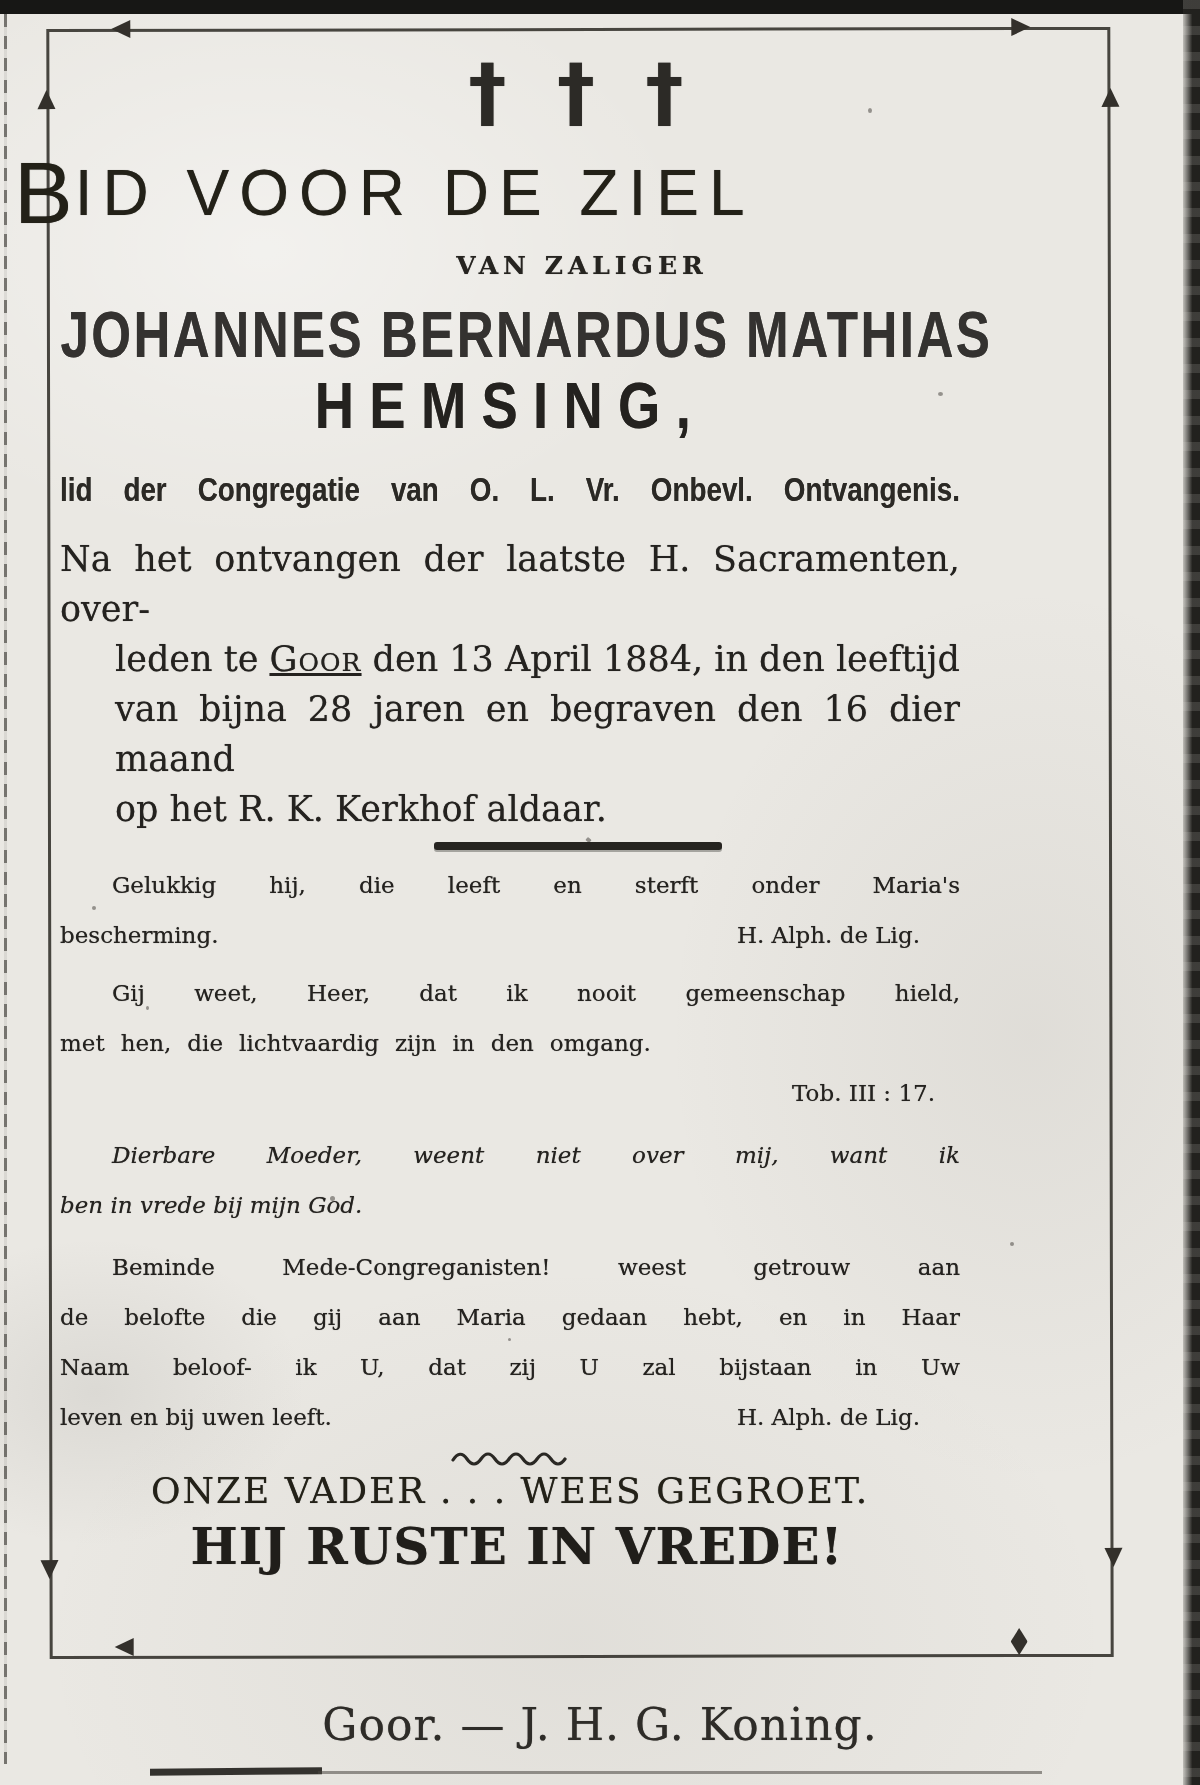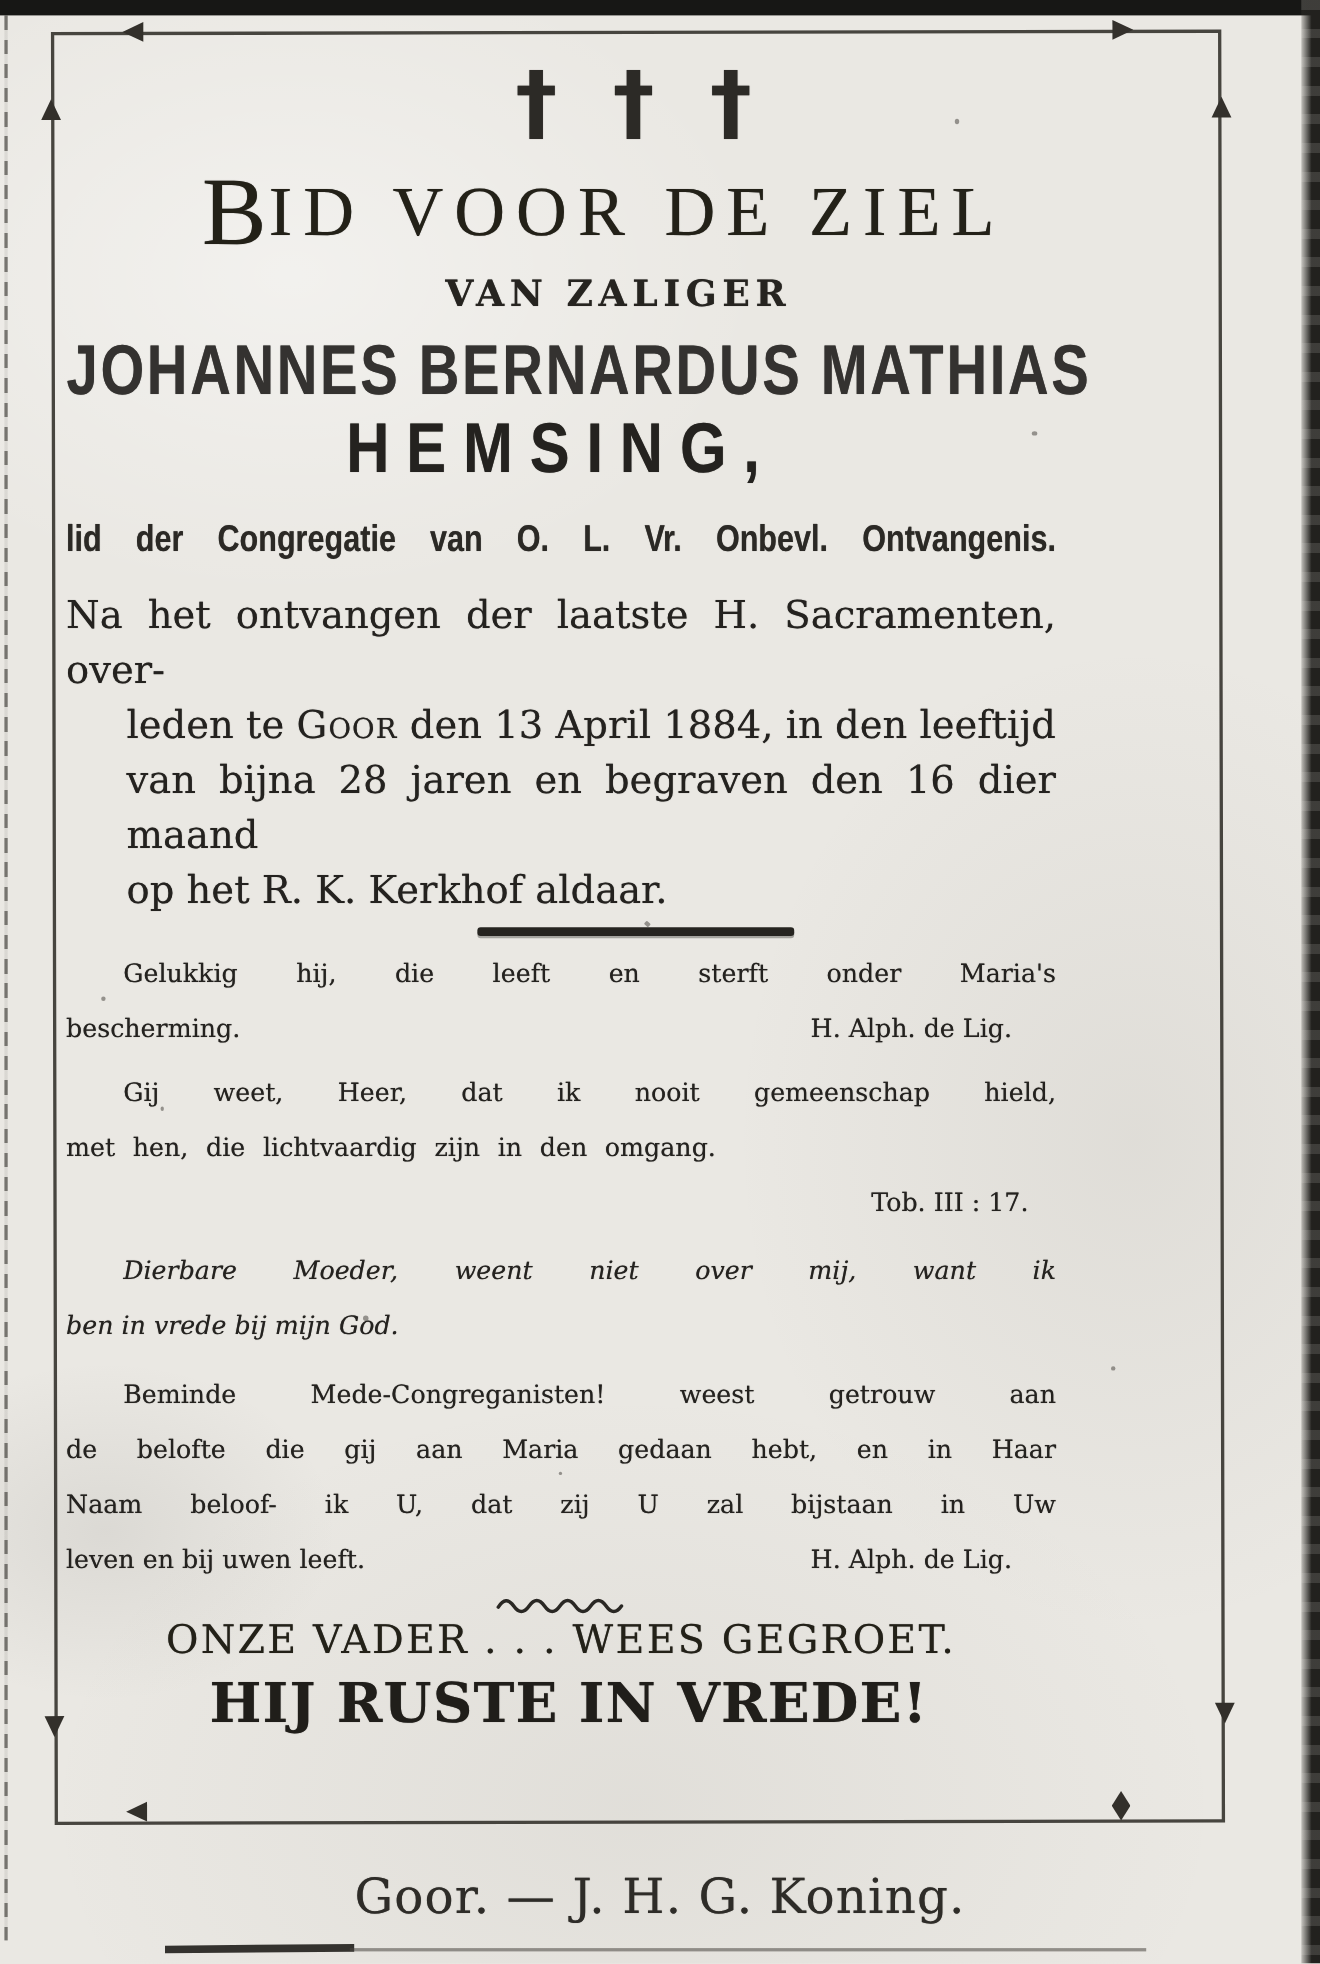--- a/index.html
+++ b/index.html
@@ -42,46 +42,46 @@
   .ar-rd { right:-12px; top:1518px; border-left:9px solid transparent; border-right:9px solid transparent; border-top:19px solid #33302b; }
 
   
   .content { position:absolute; left:60px; top:38px; width:900px;
              text-shadow:0 0 .7px rgba(25,23,20,.65); }
 
   .crosses { position:relative; left:72px; margin-top:10px; text-align:center;
              font-family:"DejaVu Sans", sans-serif; font-weight:700; font-size:76px; line-height:90px;
              letter-spacing:12px; color:#2c2a26; }
 
-  .bid-title { position:relative; left:-46px; margin-top:16px; text-align:right; white-space:nowrap;
-               font-family:Liberation Serif, serif; font-size:64px; line-height:78px; letter-spacing:10px; color:#232118; }
+  .bid-title { position:relative; left:-46px; margin-top:16px; text-align:left; white-space:nowrap;
+               font-family:Liberation Sans, sans-serif; font-size:64px; line-height:78px; letter-spacing:10px; color:#232118; }
   .bid-title .initial { font-size:88px; letter-spacing:2px; vertical-align:-8px; }
 
-  .subtitle { position:relative; left:52px; margin-top:14px; text-align:center;
-              font-weight:700; font-size:33px; line-height:40px; letter-spacing:5px; color:#262420; }
+  .subtitle { position:relative; left:72px; margin-top:14px; text-align:center;
+              font-weight:700; font-size:25px; line-height:40px; letter-spacing:5px; color:#262420; }
 
   .squeeze { white-space:nowrap; width:1125px; margin-left:-112px; text-align:center;
              transform:scaleX(0.8); transform-origin:562px 0; }
   .name1 { margin-top:16px; font-family:"Liberation Sans", sans-serif; font-weight:700;
            font-size:64px; line-height:66px; letter-spacing:3px; color:#343230; }
   .name2 { margin-top:4px; font-family:"Liberation Sans", sans-serif; font-weight:700;
            font-size:64px; line-height:68px; letter-spacing:18px; transform:scaleX(0.85); }
 
   .membership { margin-top:28px; width:1100px; margin-left:-100px;
                 transform:scaleX(0.8182); transform-origin:550px 0;
                 font-family:"Liberation Sans", sans-serif; font-weight:700; font-size:34px; line-height:42px;
                 color:#2b2925; text-align:justify; text-align-last:justify; }
 
   .body-block { margin-top:24px; font-size:35px; line-height:50px; color:#24221f; }
   .bline  { }
   .j      { text-align:justify; text-align-last:justify; }
   .ind    { padding-left:55px; }
   .qind   { padding-left:52px; }
   .wide   { word-spacing:.38em; }
-  .place  { font-variant:small-caps; letter-spacing:1px; }
+  .place  { font-variant:small-caps; letter-spacing:1px;text-decoration:underline; }
 
   .divider { position:relative; left:68px; width:288px; height:8px; margin:8px auto 0;
              background:#262420; border-radius:3px;
              box-shadow:0 2px 0 rgba(38,36,32,.35); }
 
   .quote { font-size:23px; line-height:50px; }
   .q1 { margin-top:10px; } .q2 { margin-top:14px; } .q3 { margin-top:8px; }
   .q4 { margin-top:12px;font-style:italic; } .q5 { margin-top:12px; }
   .attr-row { display:flex; justify-content:space-between; padding-right:40px; }
   .attr-right { text-align:right; padding-right:35px; }

